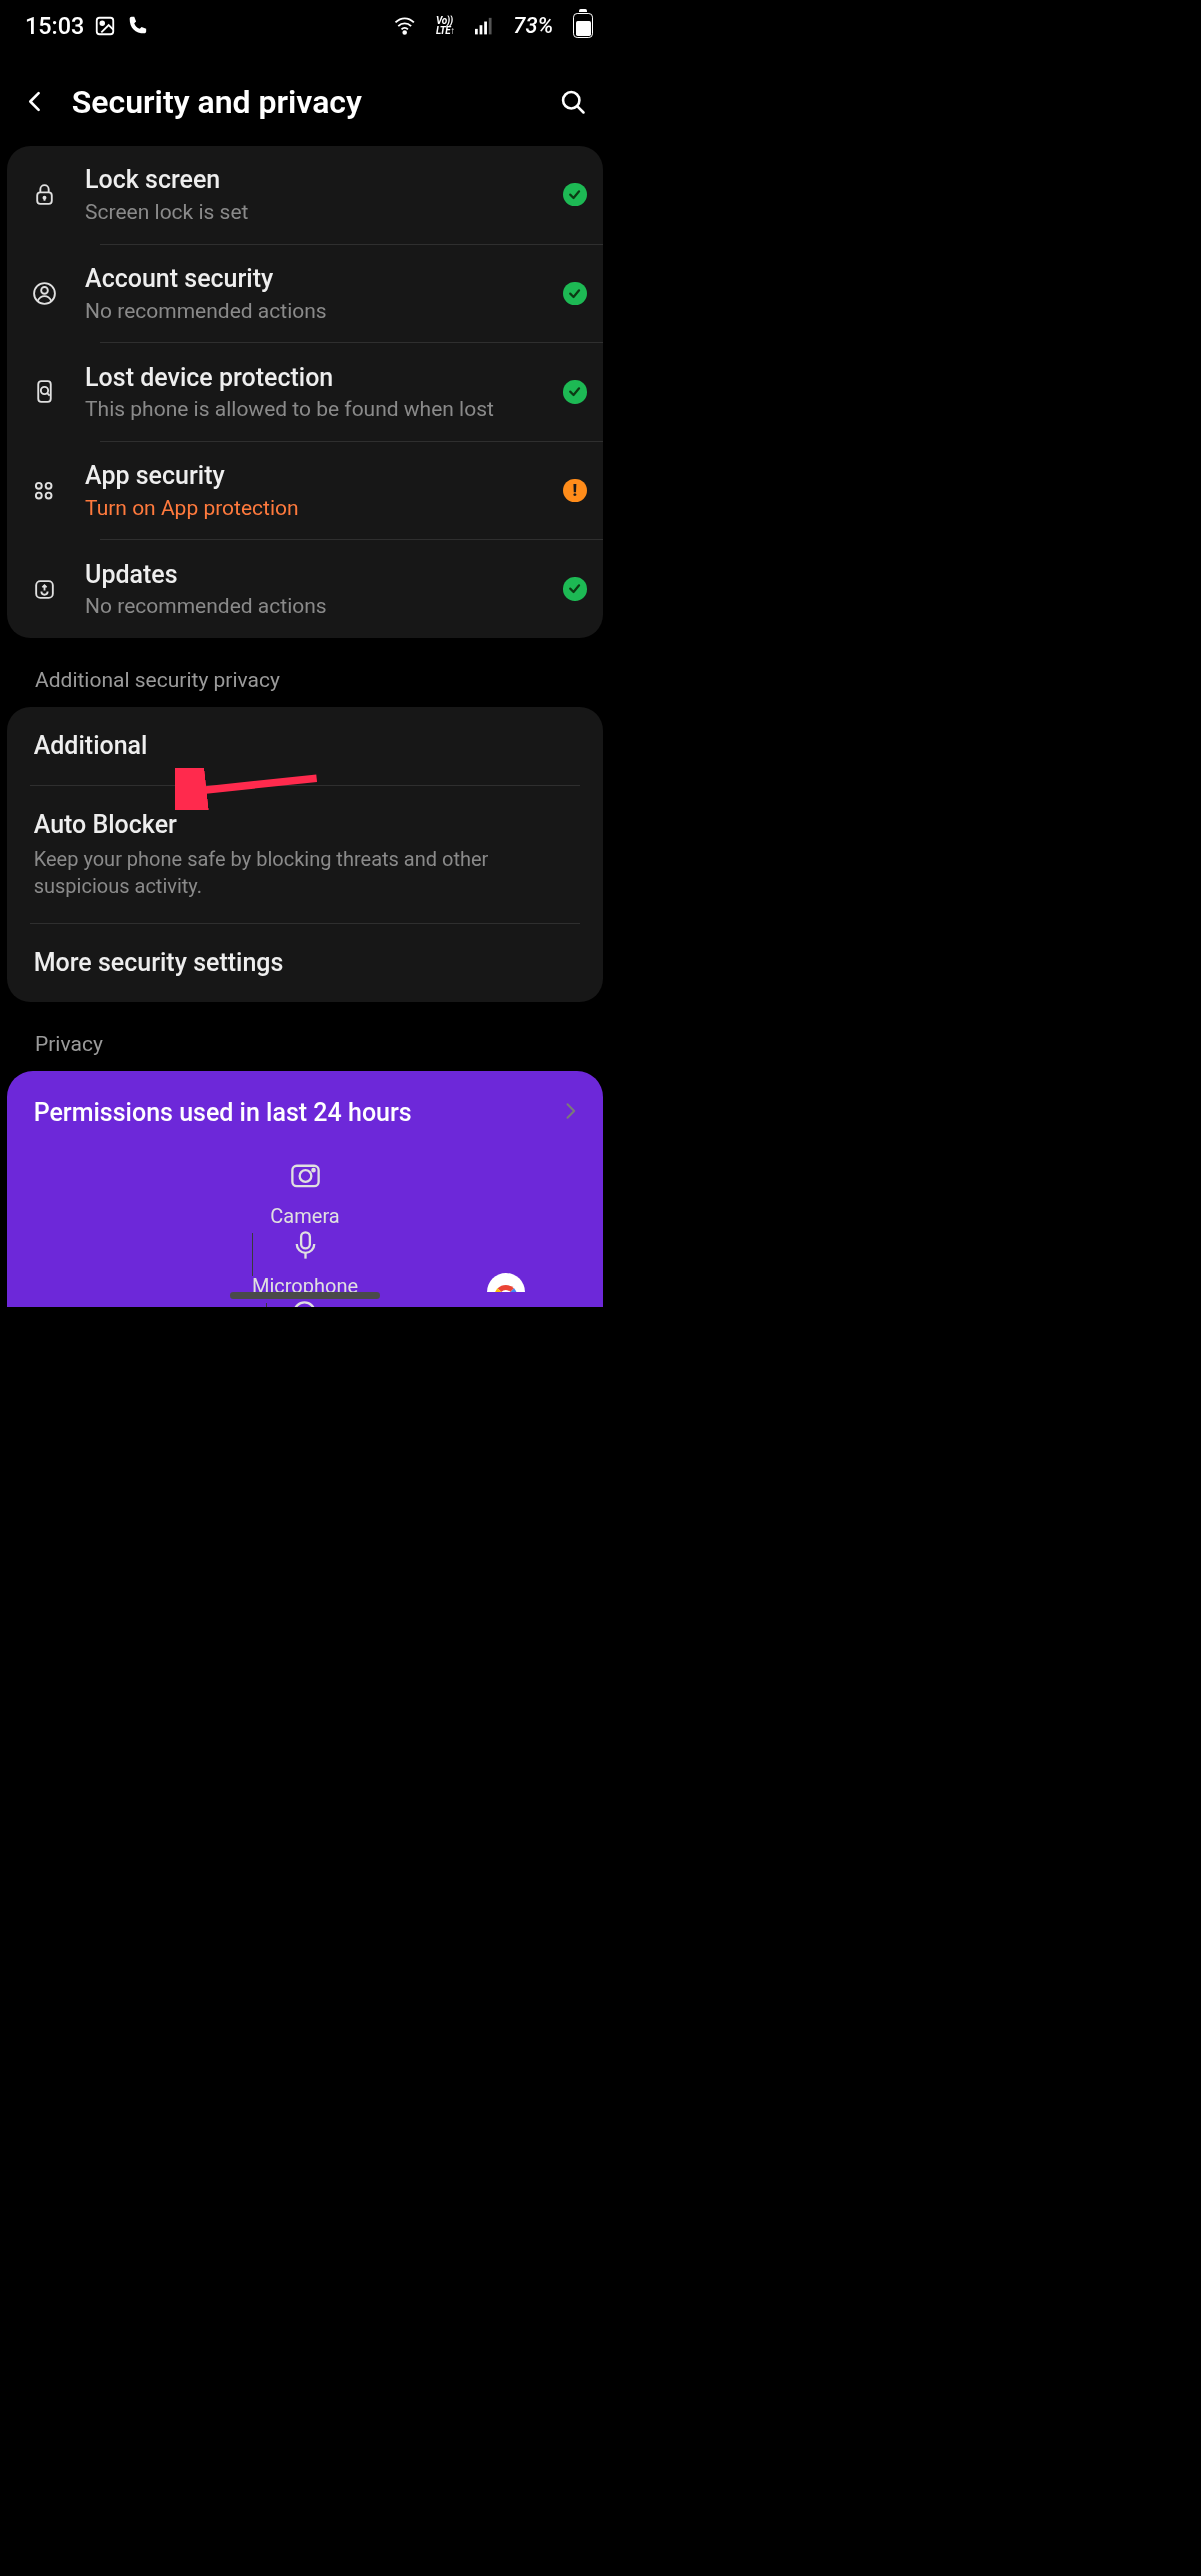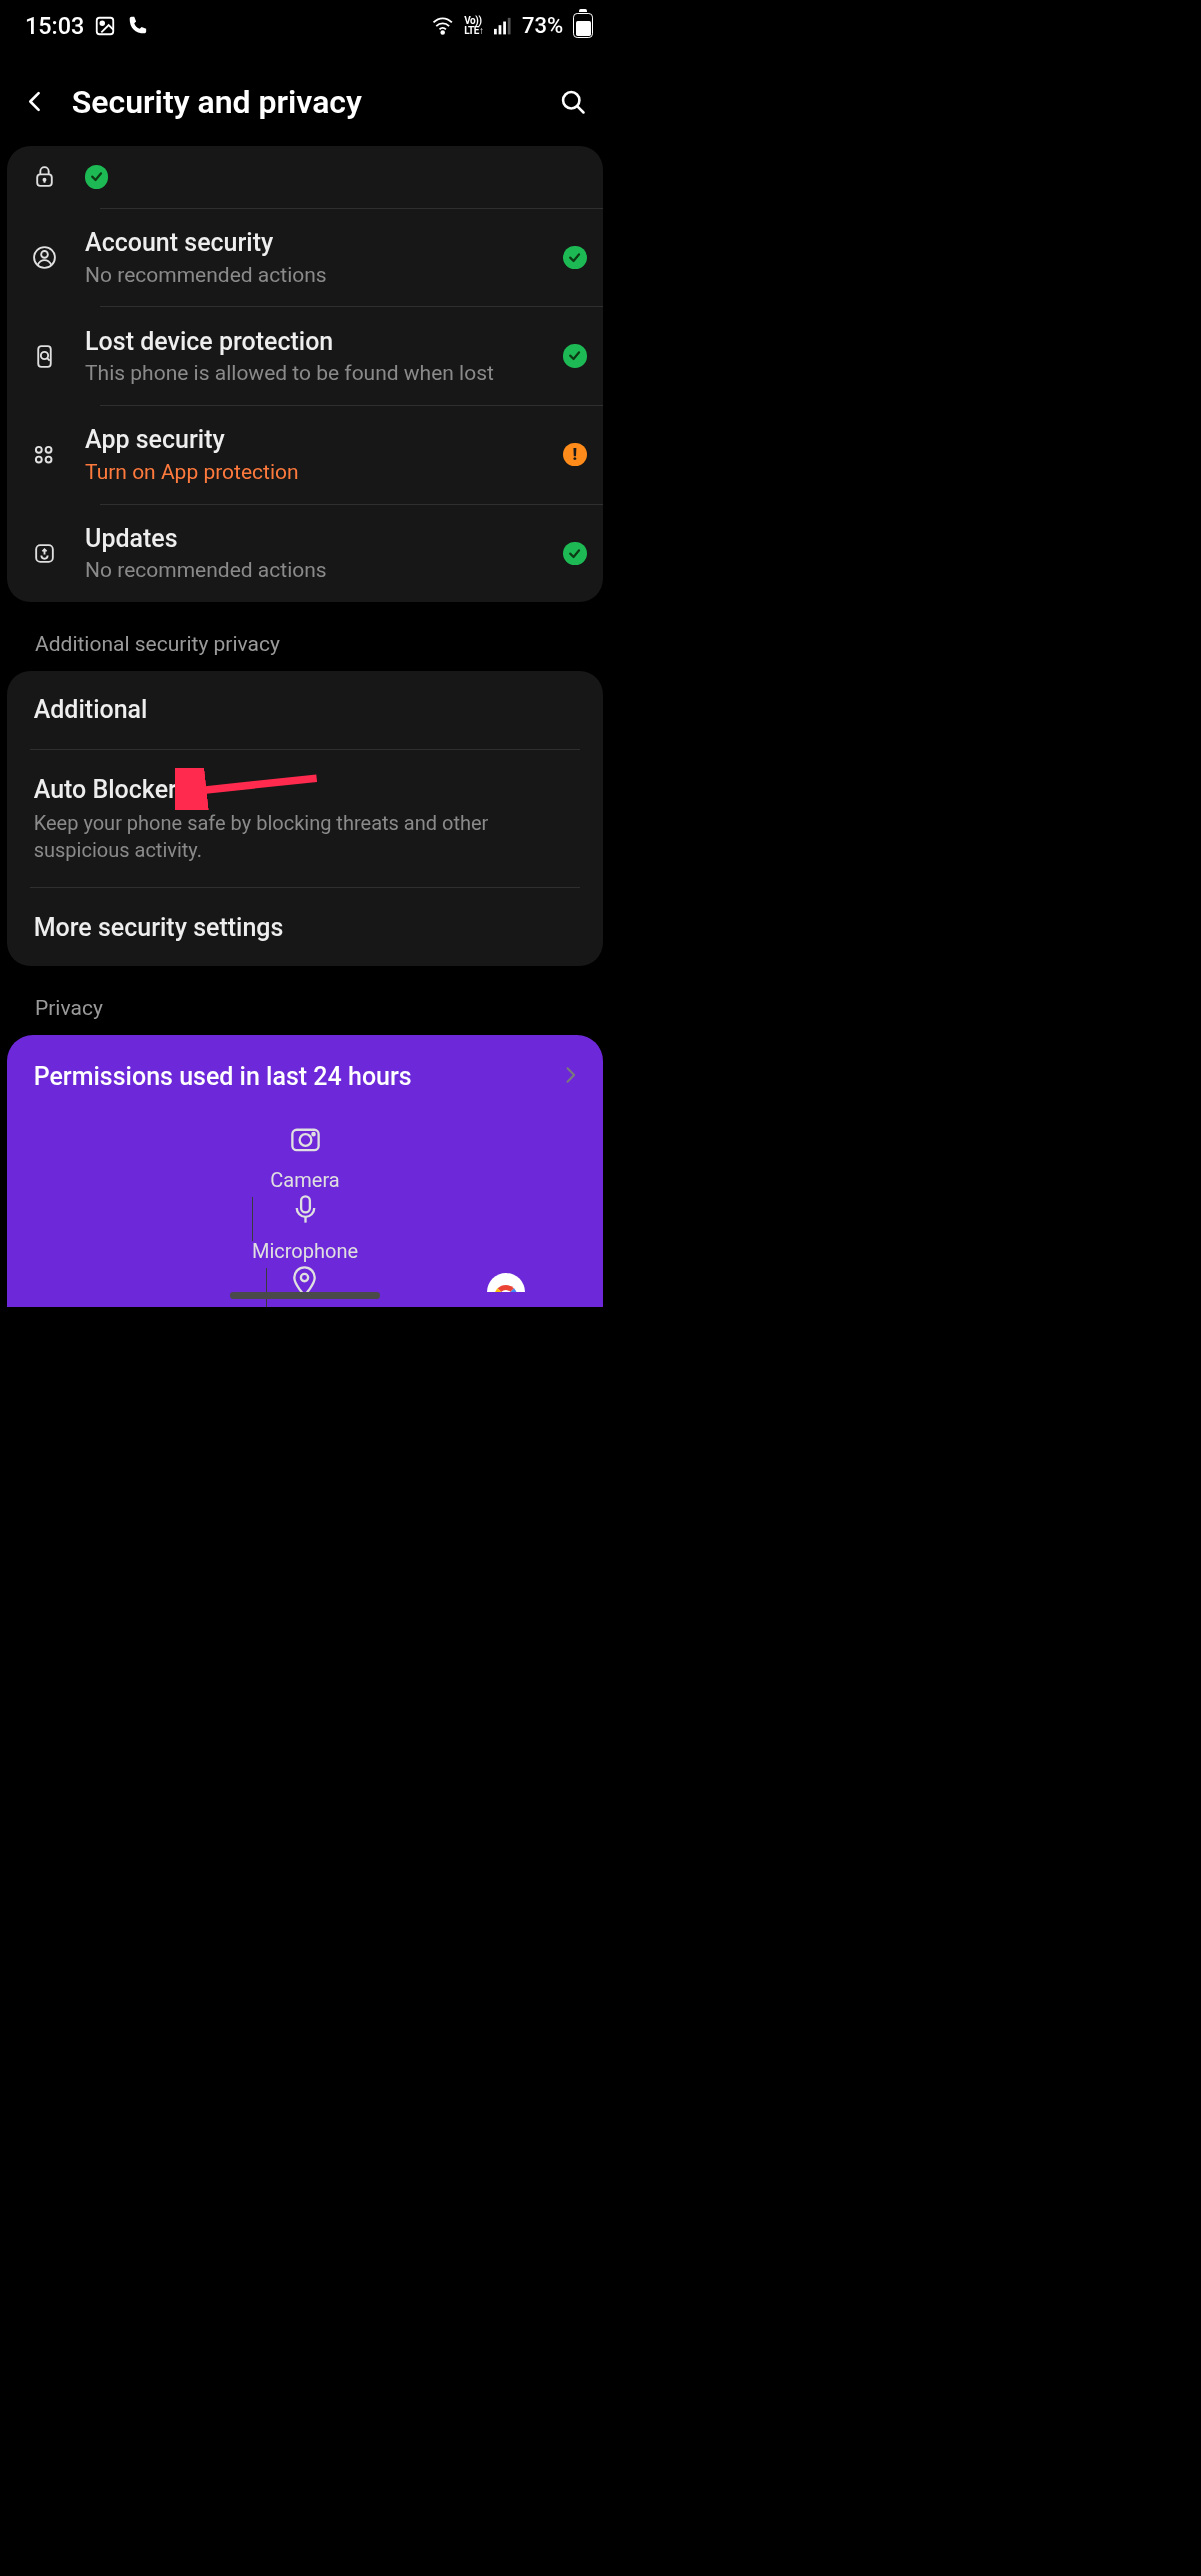--- a/index.html
+++ b/index.html
@@ -14,21 +14,21 @@
   }
   .status-bar {
     display: flex;
     justify-content: space-between;
     align-items: center;
     padding: 11.7px 16.7px 8.3px 25px;
     font-size: 23.4px;
     font-weight: 500;
   }
   .status-left { display: flex; align-items: center; gap: 10px; justify-content: flex-end; }
-  .status-right { display: flex; align-items: center; gap: 10px; font-size: 22px; }
+  .status-right { display: flex; align-items: center; gap: 20px; font-size: 22px; font-style: italic; }
   .status-right svg, .status-left svg { display: block; }
   .header {
     display: flex;
     align-items: center;
     padding: 35px 23.4px 25px 23.4px;
     gap: 23.4px;
   }
   .header-title { font-size: 32px; font-weight: 600; flex: 1; }
   .back-arrow, .search-btn { display: flex; align-items: center; justify-content: center; }
   .card {
@@ -198,20 +198,24 @@
 
   <div class="row">
     <span class="row-icon">
       <svg width="25" height="25" viewBox="0 0 24 24" fill="none" stroke="#e0e0e0" stroke-width="1.8">
           <rect x="5" y="10" width="14" height="11" rx="3"></rect>
           <path d="M8 10V7a4 4 0 0 1 8 0v3"></path>
           <circle cx="12" cy="15" r="1" fill="#e0e0e0"></circle>
           <line x1="12" y1="16" x2="12" y2="18"></line>
         </svg>
     </span>
+    <div class="row-body">
+      <div class="row-title">Lock screen</div>
+      <div class="row-sub">Screen lock is set</div>
+    </div>
     <span class="row-badge badge-ok">
       <svg width="13.3" height="13.3" viewBox="0 0 24 24" fill="none" stroke="#0a3" stroke-width="4" stroke-linecap="round" stroke-linejoin="round">
           <polyline points="4 12 10 18 20 6" stroke="#0c3b14"></polyline>
         </svg>
     </span>
   </div>
   <hr class="divider">
 
   <div class="row">
     <span class="row-icon">

